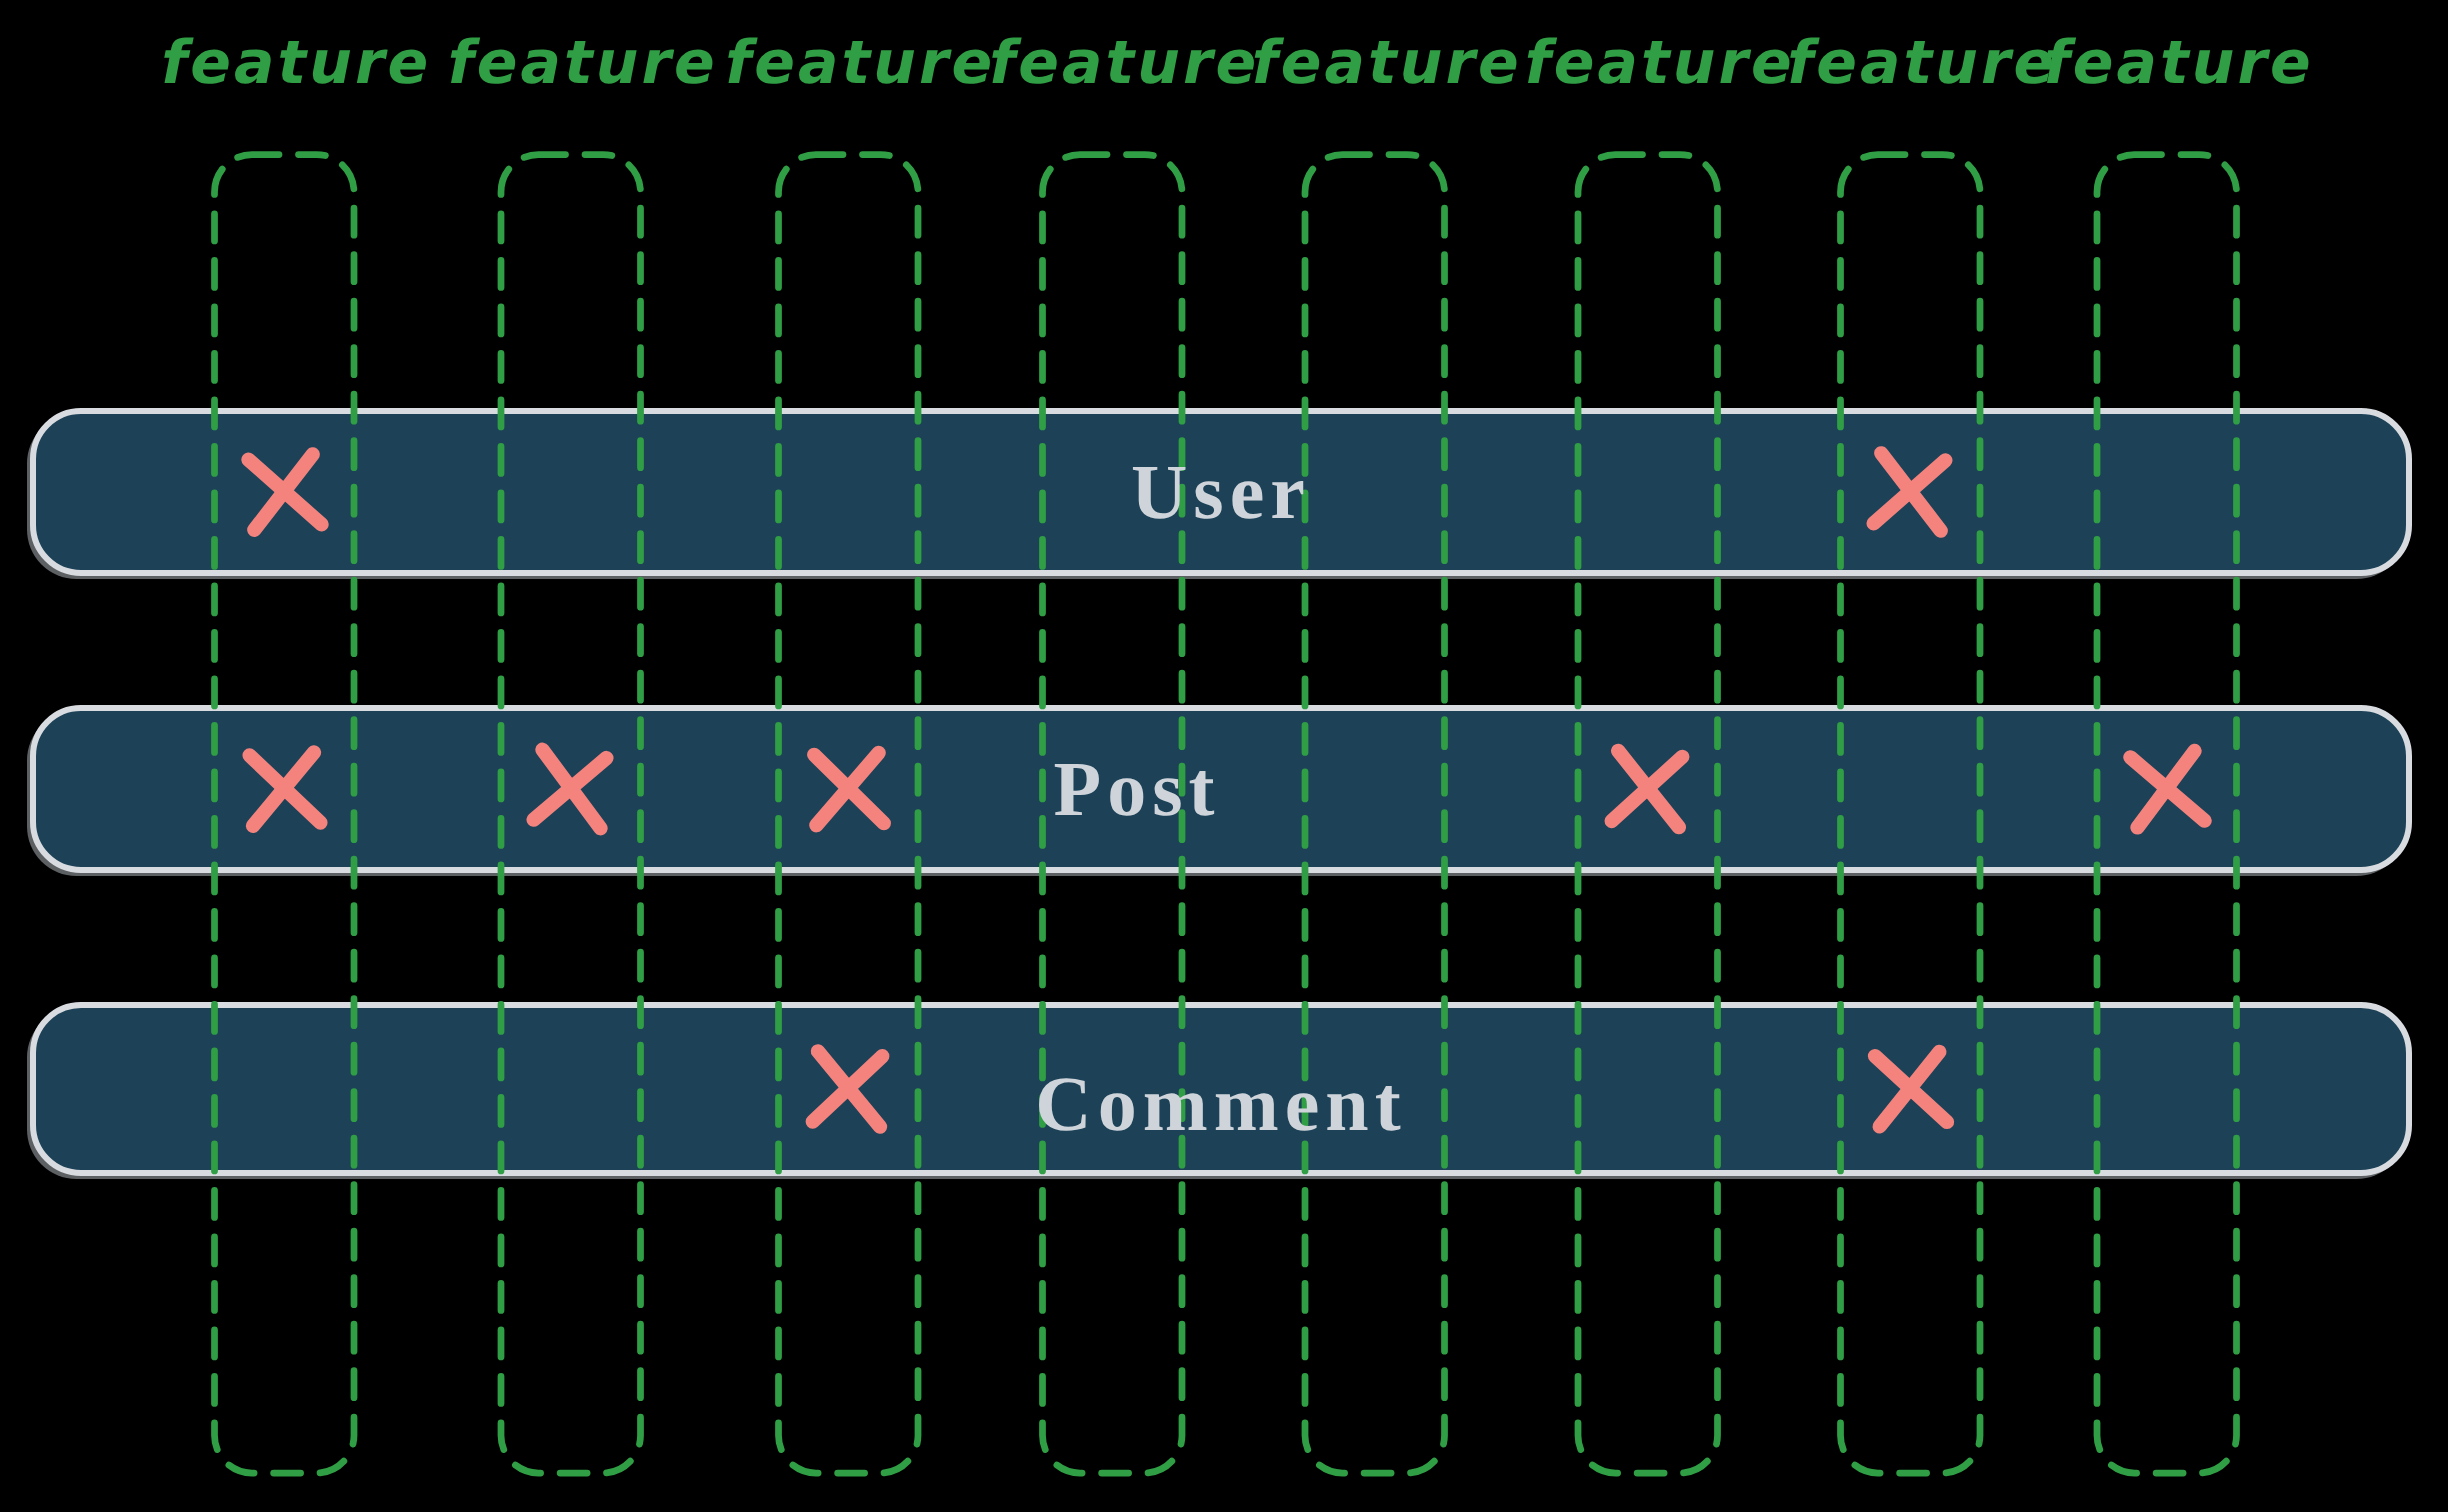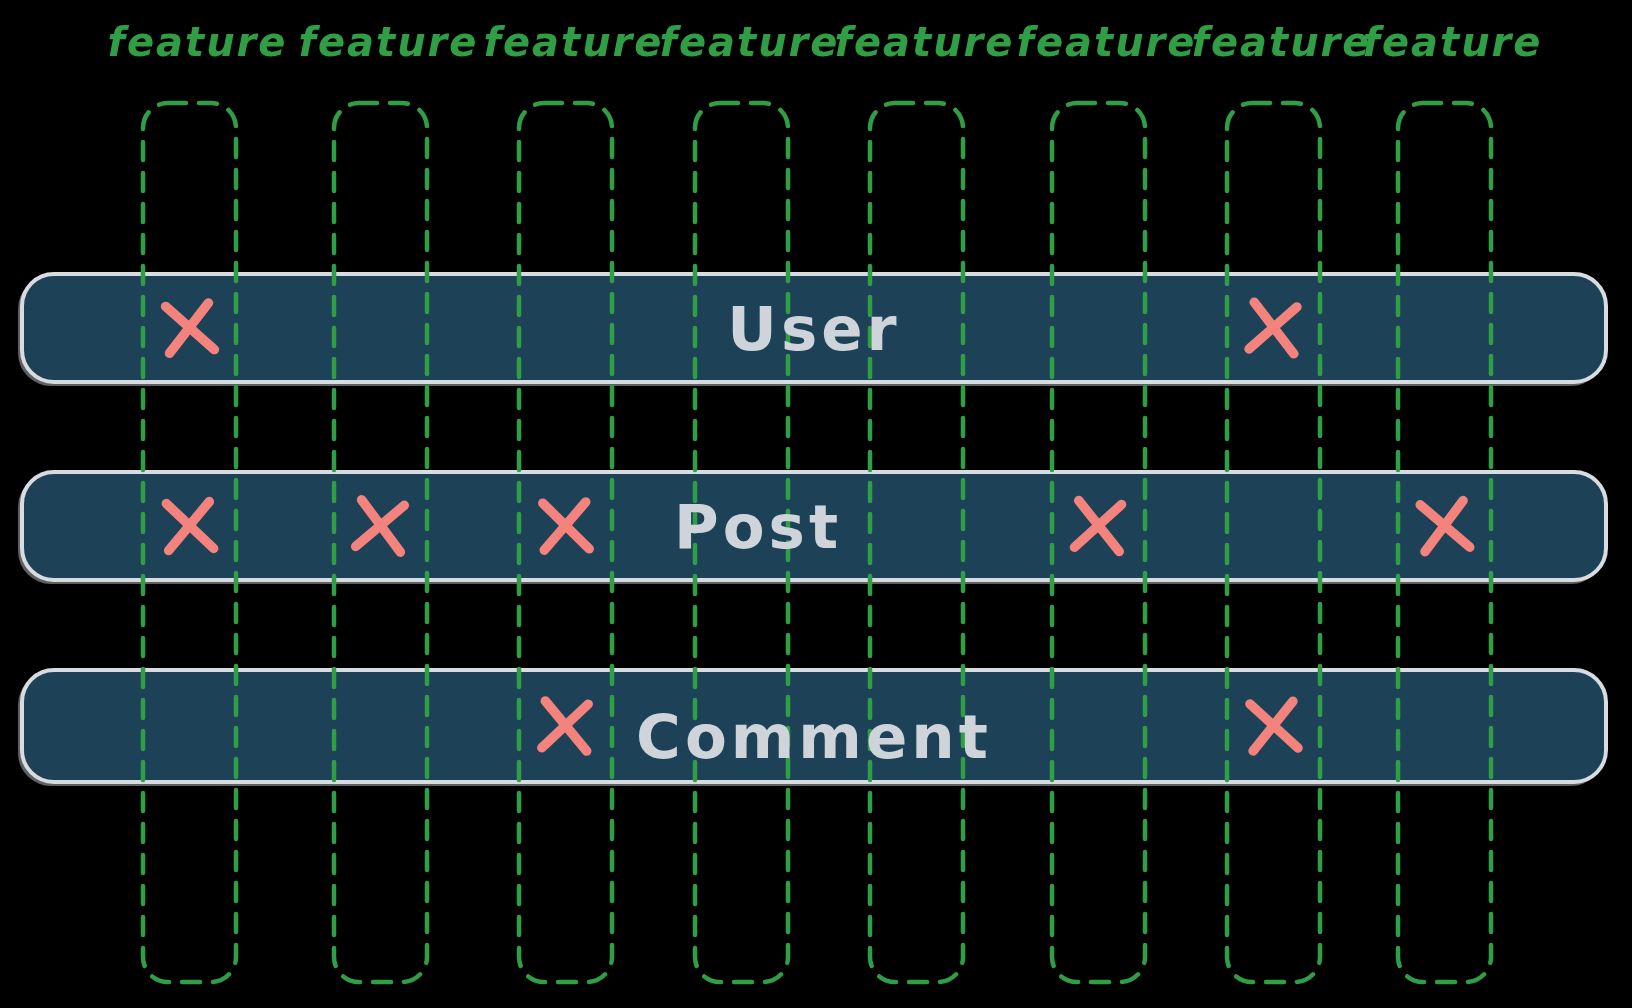--- a/index.html
+++ b/index.html
@@ -39,25 +39,26 @@
     background: var(--row-fill, #1d4258);
     border: 4px solid var(--row-border, #d8dbdf);
     border-radius: 34px;
     box-shadow: -3px 3px 0 -1px rgba(206, 212, 218, 0.45);
   }
   .entity-label {
     position: absolute;
     display: flex;
     align-items: center;
     justify-content: center;
-    font-size: 61px;
+    font-size: 52px;
     font-weight: bold;
     letter-spacing: 4px;
     color: var(--row-label, #ced4da);
     white-space: nowrap;
+    font-family: Liberation Serif, serif;
   }
   .column-outline, .x-mark {
     position: absolute;
     overflow: visible;
   }
 </style>
 </head>
 <body>
 
 <div class="stage" id="stage" style="--bg: #000000; --green: #2f9e44; --row-fill: #1d4258; --row-border: #d8dbdf; --row-label: #ced4da;">

